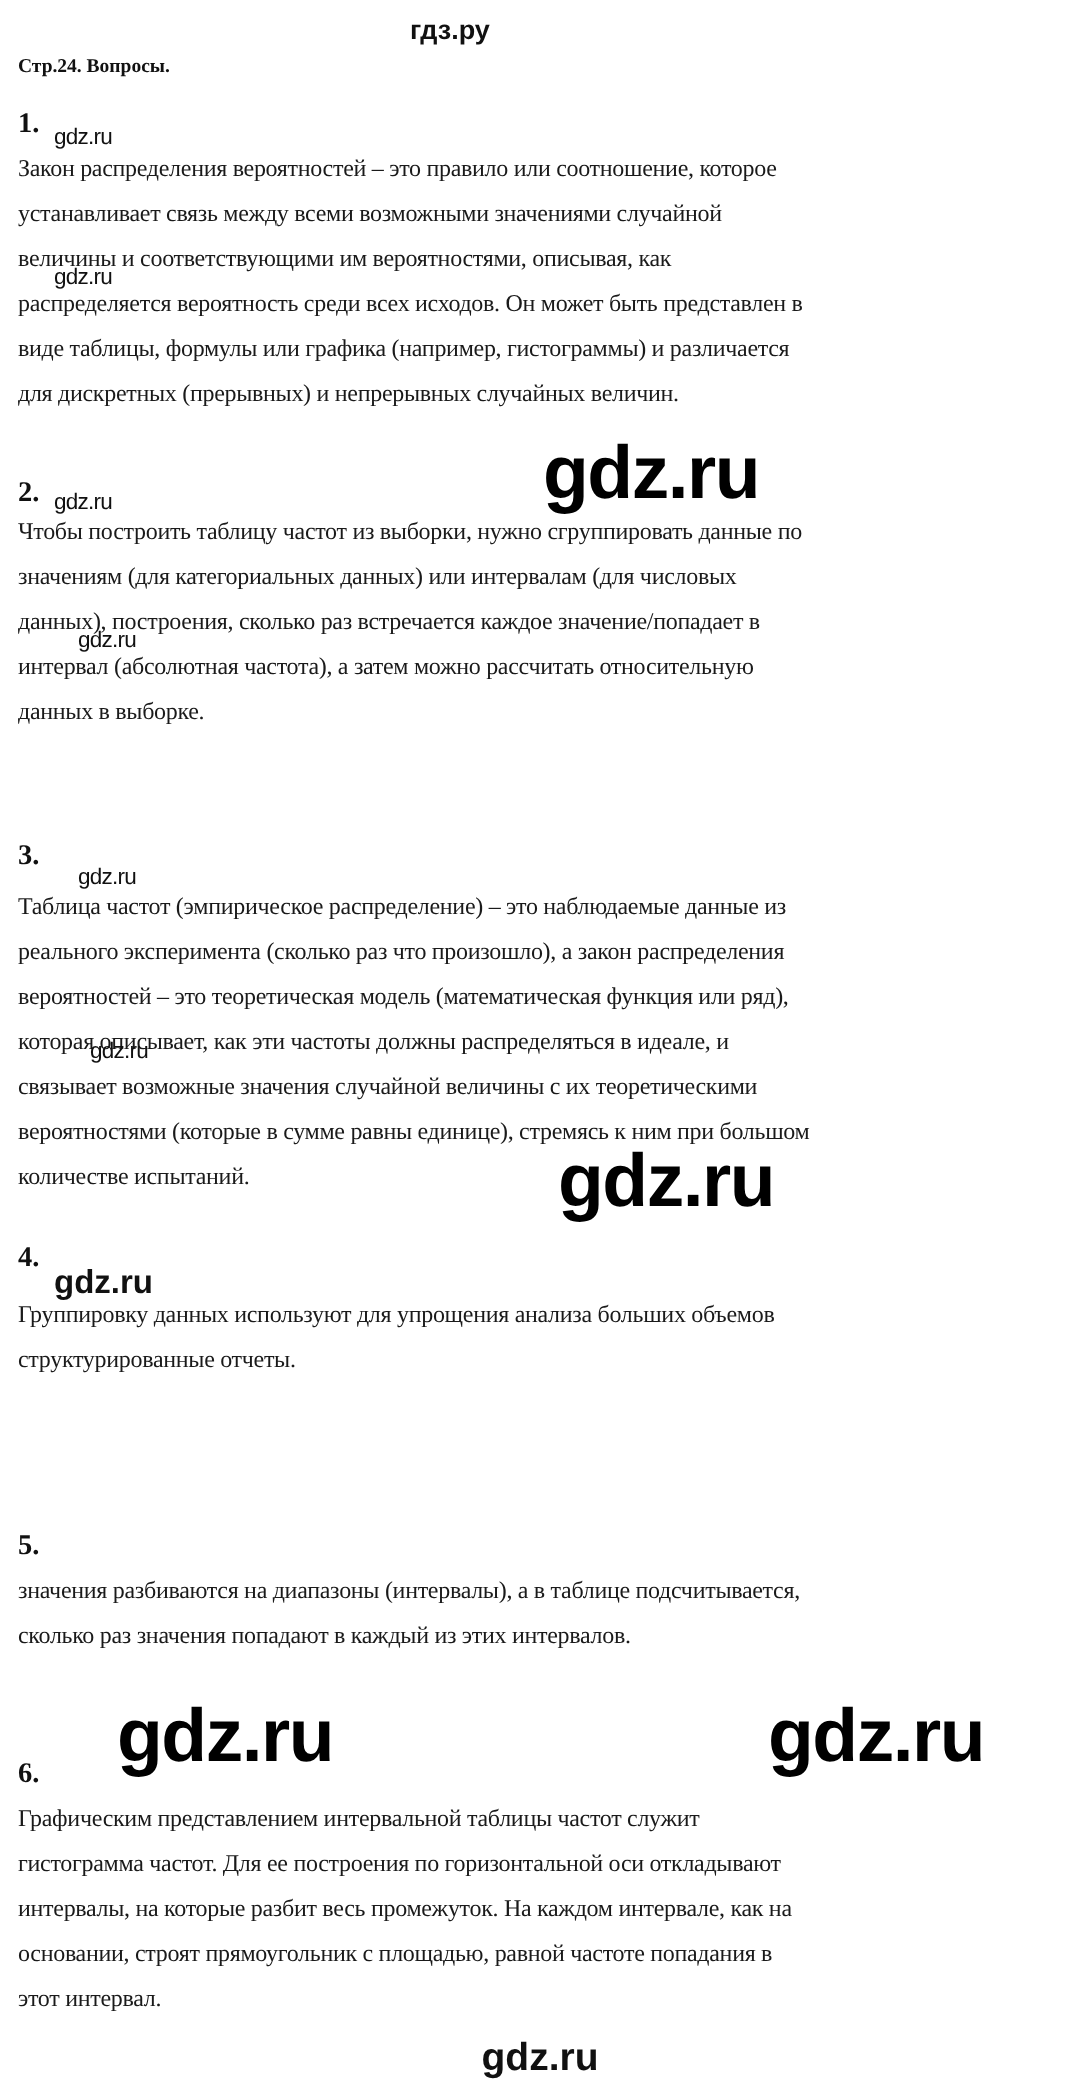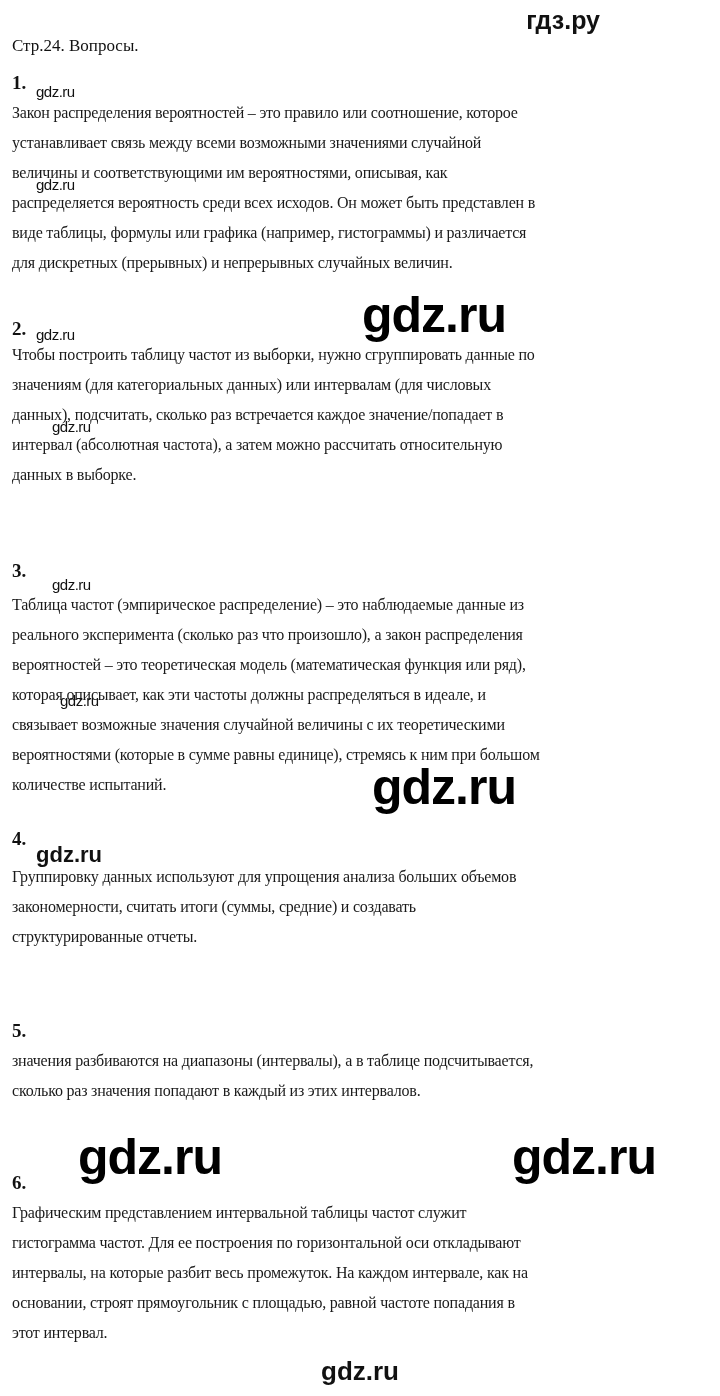--- a/index.html
+++ b/index.html
@@ -1,18 +1,18 @@
 <!DOCTYPE html>
 <html><head>
 <meta charset="utf-8">
 <style>
   html, body { margin: 0; padding: 0; background: #ffffff; }
   body { width: 720px; height: 1396px; position: relative; overflow: hidden; color: #1a1a1a; }
-  .header-wm { position: absolute; top: 0; left: 0; width: 600px; text-align: right; font-family: "Liberation Sans", sans-serif; font-weight: bold; font-size: 25px; line-height: 40px; color: #111; }
-  .page-title { position: absolute; left: 12px; top: 36px; font-family: "Liberation Serif", serif; font-weight: normal; font-size: 17px; color: #111; }
+  .header-wm { position: absolute; top: 0; left: 0; width: 600px; text-align: center; font-family: "Liberation Sans", sans-serif; font-weight: bold; font-size: 18px; line-height: 40px; color: #111; }
+  .page-title { position: absolute; left: 12px; top: 36px; font-family: "Liberation Serif", serif; font-weight: bold; font-size: 13px; color: #111; }
   .qnum { position: absolute; left: 12px; font-family: "Liberation Serif", serif; font-weight: bold; font-size: 19px; color: #111; }
   .para { position: absolute; left: 12px; width: 700px; font-family: Liberation Serif, serif; font-size: 16px; line-height: 30px; color: #1a1a1a; letter-spacing: -0.2px; }
   .para .line { display: block; white-space: nowrap; }
   .wm-small { position: absolute; font-family: "Liberation Sans", sans-serif; font-size: 15px; color: #111; letter-spacing: -0.5px; }
   .wm-medium { position: absolute; font-family: "Liberation Sans", sans-serif; font-weight: bold; font-size: 22px; color: #111; }
   .wm-big { position: absolute; font-family: "Liberation Sans", sans-serif; font-weight: bold; font-size: 50px; color: #000; letter-spacing: -1px; line-height: 50px; }
   .wm-footer { position: absolute; top: 1356px; left: 0; width: 720px; text-align: center; font-family: "Liberation Sans", sans-serif; font-weight: bold; font-size: 26px; color: #111; }
 </style>
 </head>
 <body>
@@ -31,21 +31,21 @@
   <span class="line">для дискретных (прерывных) и непрерывных случайных величин.</span>
 </div>
 <div class="wm-small" style="left:36px;top:176px">gdz.ru</div>
 
 <div class="wm-big" style="left:362px;top:290px">gdz.ru</div>
 <div class="qnum" style="top:318px">2.</div>
 <div class="wm-small" style="left:36px;top:326px">gdz.ru</div>
 <div class="para" style="top:340px">
   <span class="line">Чтобы построить таблицу частот из выборки, нужно сгруппировать данные по</span>
   <span class="line">значениям (для категориальных данных) или интервалам (для числовых</span>
-  <span class="line">данных), подсчитать, сколько раз встречается каждое значение/попадает в</span>
+  <span class="line">данных), построения, сколько раз встречается каждое значение/попадает в</span>
   <span class="line">интервал (абсолютная частота), а затем можно рассчитать относительную</span>
   <span class="line">данных в выборке.</span>
 </div>
 <div class="wm-small" style="left:52px;top:418px">gdz.ru</div>
 
 <div class="qnum" style="top:560px">3.</div>
 <div class="wm-small" style="left:52px;top:576px">gdz.ru</div>
 <div class="para" style="top:590px">
   <span class="line">Таблица частот (эмпирическое распределение) – это наблюдаемые данные из</span>
   <span class="line">реального эксперимента (сколько раз что произошло), а закон распределения</span>
@@ -55,21 +55,20 @@
   <span class="line">вероятностями (которые в сумме равны единице), стремясь к ним при большом</span>
   <span class="line">количестве испытаний.</span>
 </div>
 <div class="wm-small" style="left:60px;top:692px">gdz.ru</div>
 <div class="wm-big" style="left:372px;top:762px">gdz.ru</div>
 
 <div class="qnum" style="top:828px">4.</div>
 <div class="wm-medium" style="left:36px;top:842px">gdz.ru</div>
 <div class="para" style="top:862px">
   <span class="line">Группировку данных используют для упрощения анализа больших объемов</span>
-  <span class="line">закономерности, считать итоги (суммы, средние) и создавать</span>
   <span class="line">структурированные отчеты.</span>
 </div>
 
 <div class="qnum" style="top:1020px">5.</div>
 <div class="para" style="top:1046px">
   <span class="line">значения разбиваются на диапазоны (интервалы), а в таблице подсчитывается,</span>
   <span class="line">сколько раз значения попадают в каждый из этих интервалов.</span>
 </div>
 <div class="wm-big" style="left:78px;top:1132px">gdz.ru</div>
 <div class="wm-big" style="left:512px;top:1132px">gdz.ru</div>

